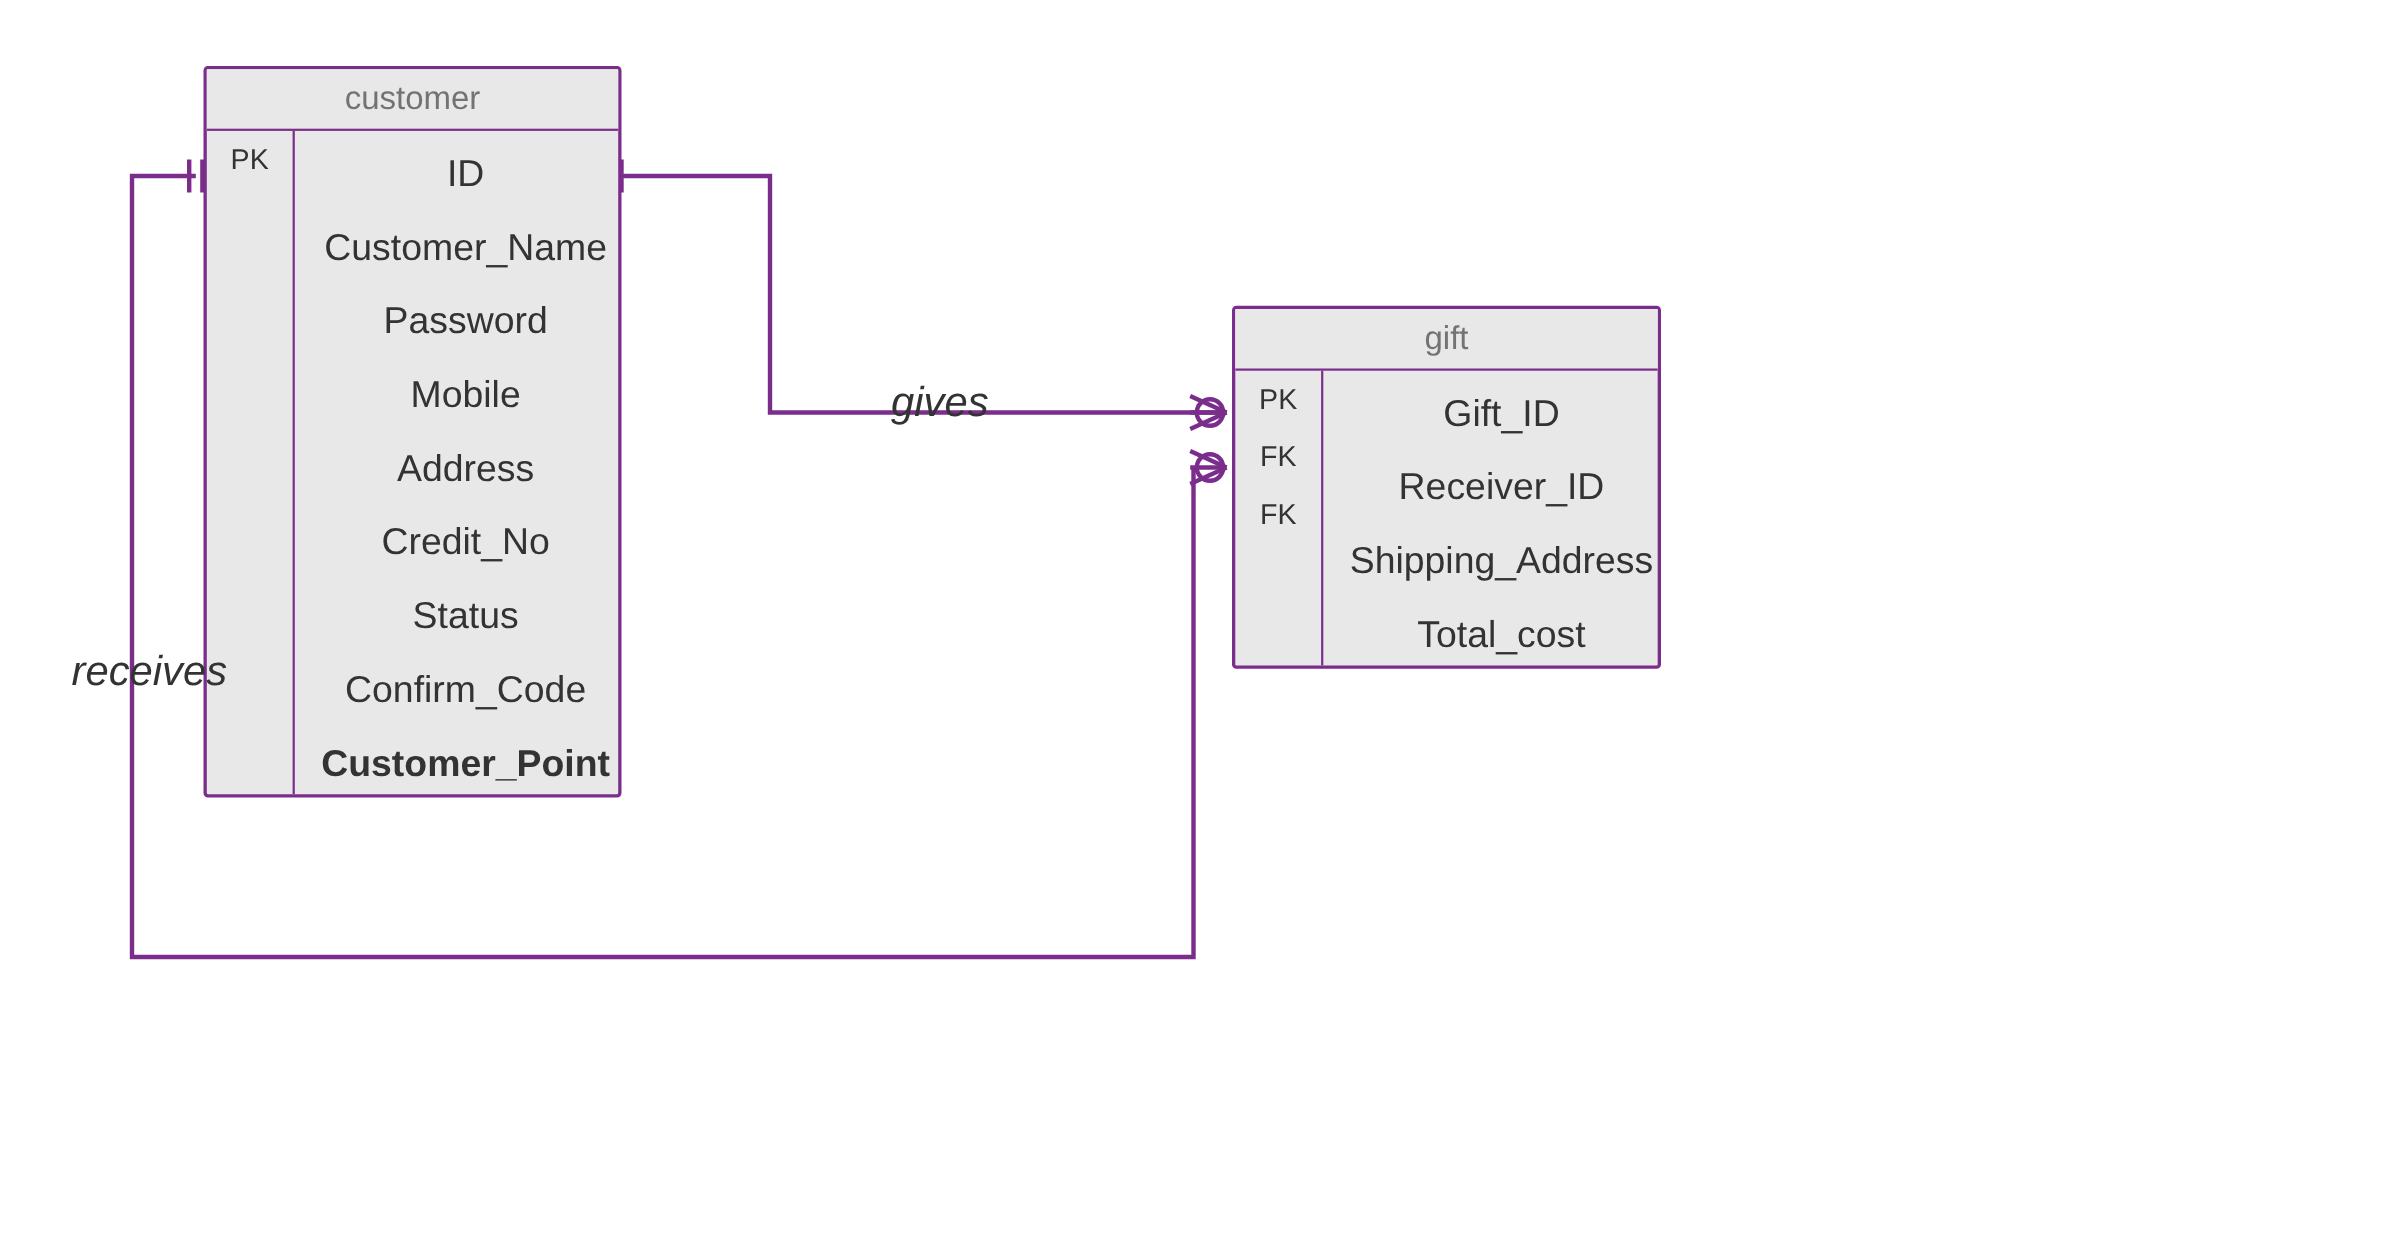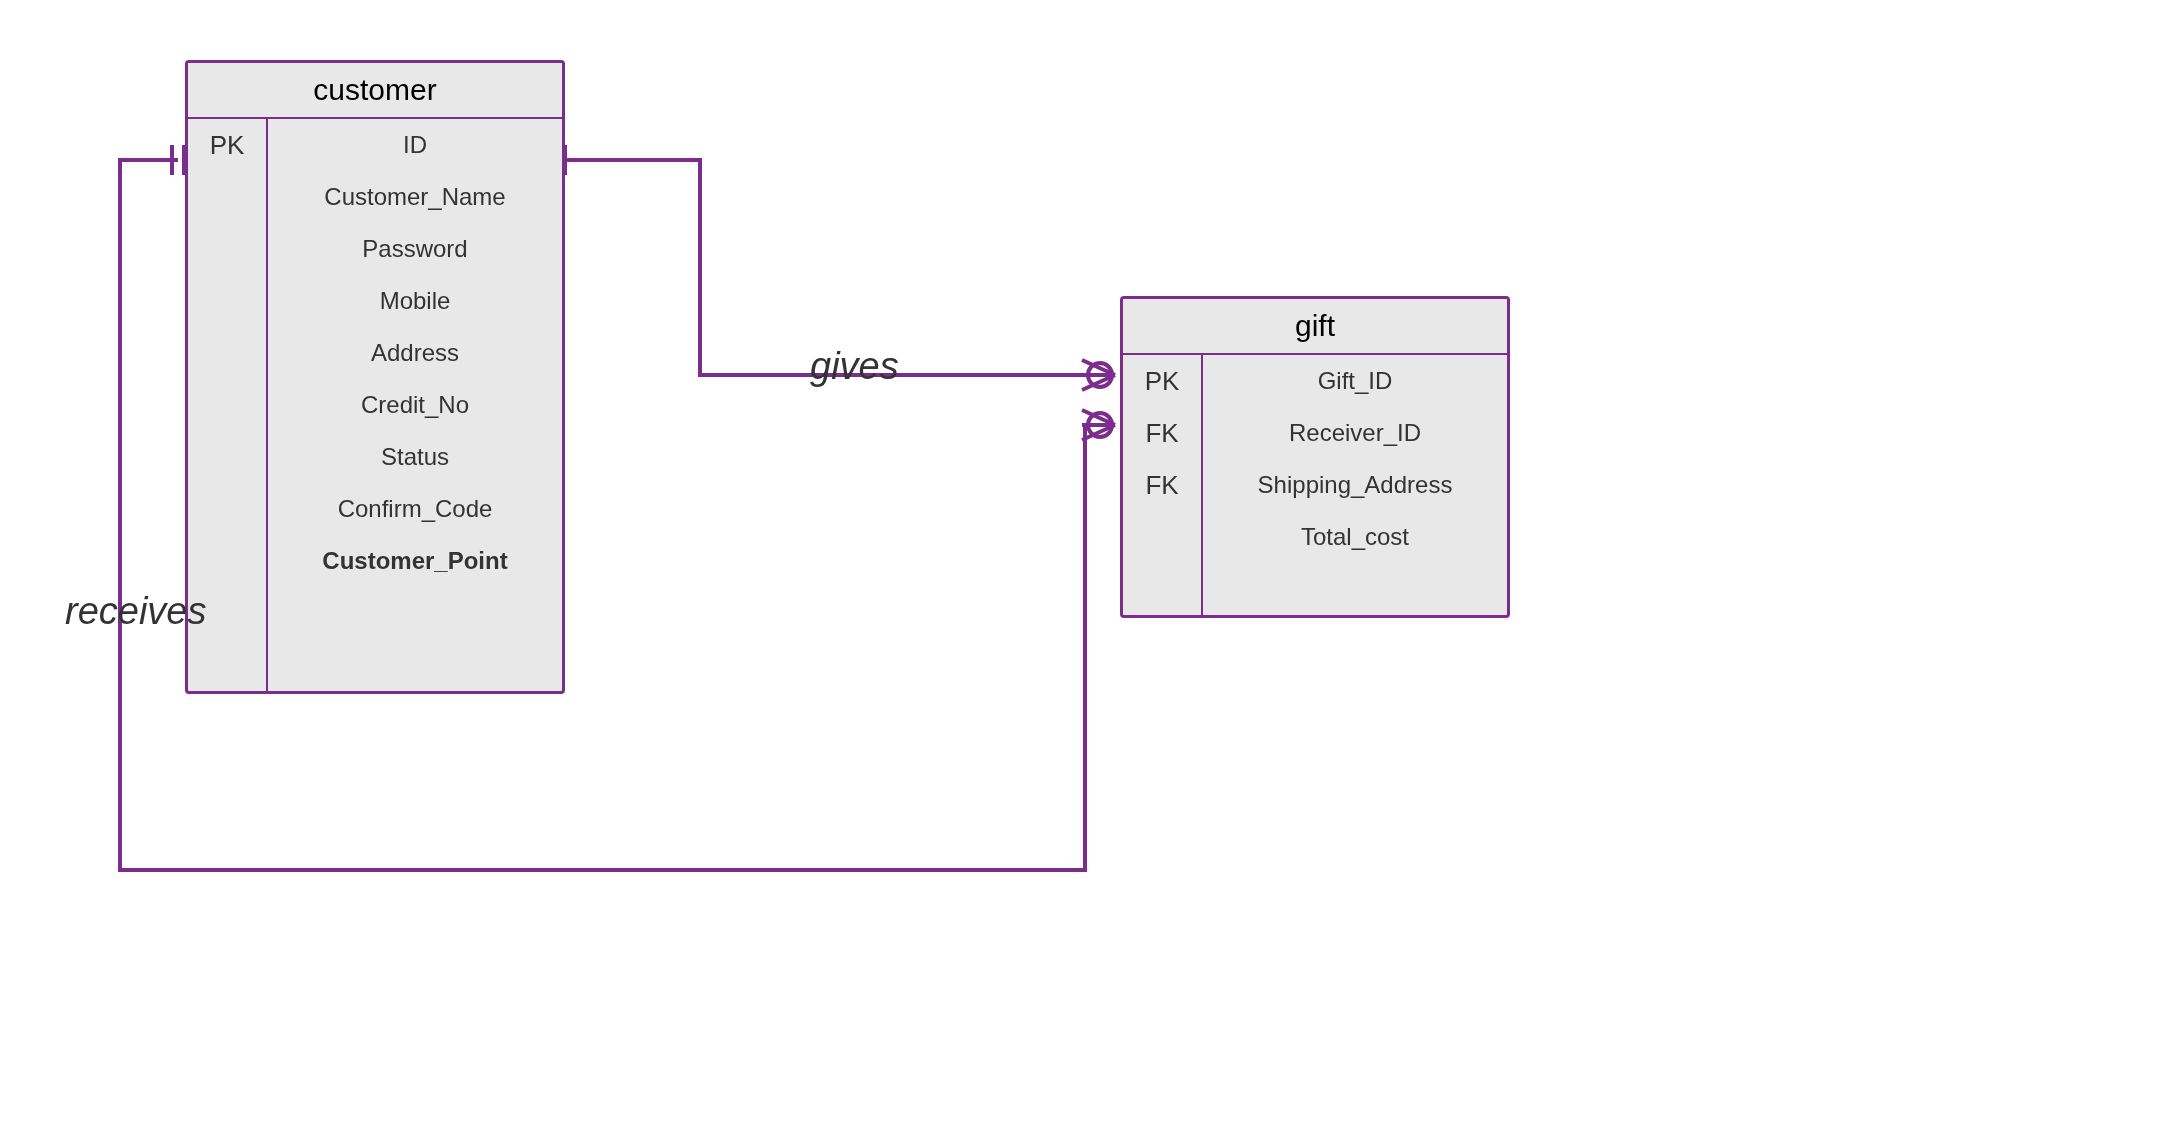--- a/index.html
+++ b/index.html
@@ -24,21 +24,21 @@
       position: absolute;
       border: 3px solid #7b2d8b;
       background: #e8e8e8;
       border-radius: 4px;
     }
 
     .entity-header {
       text-align: center;
       padding: 10px 20px;
       font-size: 30px;
-      color: #000000;
+      color: #737373;
       border-bottom: 2px solid #7b2d8b;
       background: #e8e8e8;
     }
 
     .entity-body {
       display: flex;
     }
 
     .pk-fk-col {
       display: flex;
@@ -58,27 +58,28 @@
     }
 
     .field-col {
       display: flex;
       flex-direction: column;
       flex: 1;
     }
 
     .field-cell {
       padding: 8px 24px;
-      font-size: 24px;
+      font-size: 34px;
       color: #333;
       min-height: 52px;
       display: flex;
       align-items: center;
       justify-content: center;
       text-align: center;
+      margin-top: 12px;
     }
 
     .field-cell.bold {
       font-weight: bold;
     }
 
     
     .rel-label {
       position: absolute;
       font-size: 38px;
@@ -150,21 +151,21 @@
         <div class="field-cell">Mobile</div>
         <div class="field-cell">Address</div>
         <div class="field-cell">Credit_No</div>
         <div class="field-cell">Status</div>
         <div class="field-cell">Confirm_Code</div>
         <div class="field-cell bold">Customer_Point</div>
       </div>
     </div>
   </div>
 
-  <div class="entity" style="left: 1120px; top: 296px; width: 390px;">
+  <div class="entity" style="left: 1120px; top: 278px; width: 390px;">
     <div class="entity-header">
       <span>gift</span>
     </div>
     <div class="entity-body">
       <div class="pk-fk-col">
         <div class="pk-fk-cell">PK</div>
         <div class="pk-fk-cell">FK</div>
         <div class="pk-fk-cell">FK</div>
         <div class="pk-fk-cell"></div>
         <div class="pk-fk-cell"></div>

